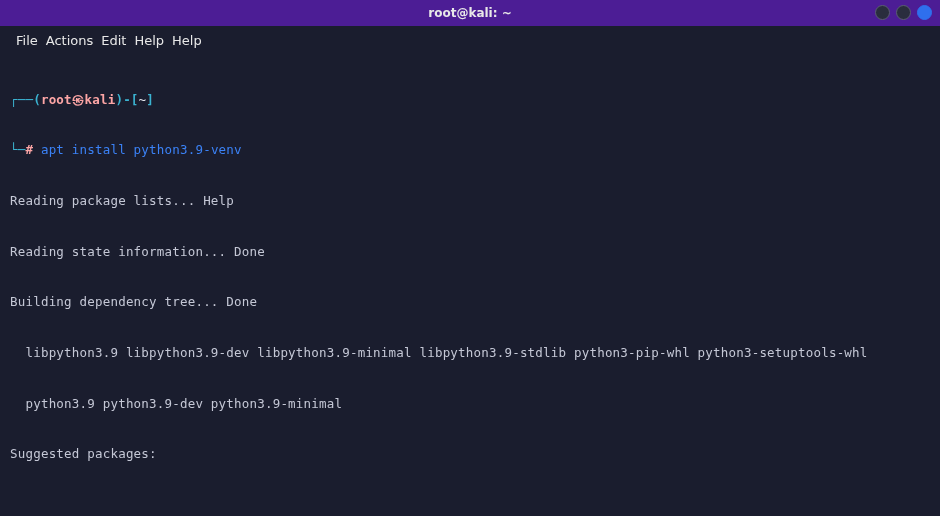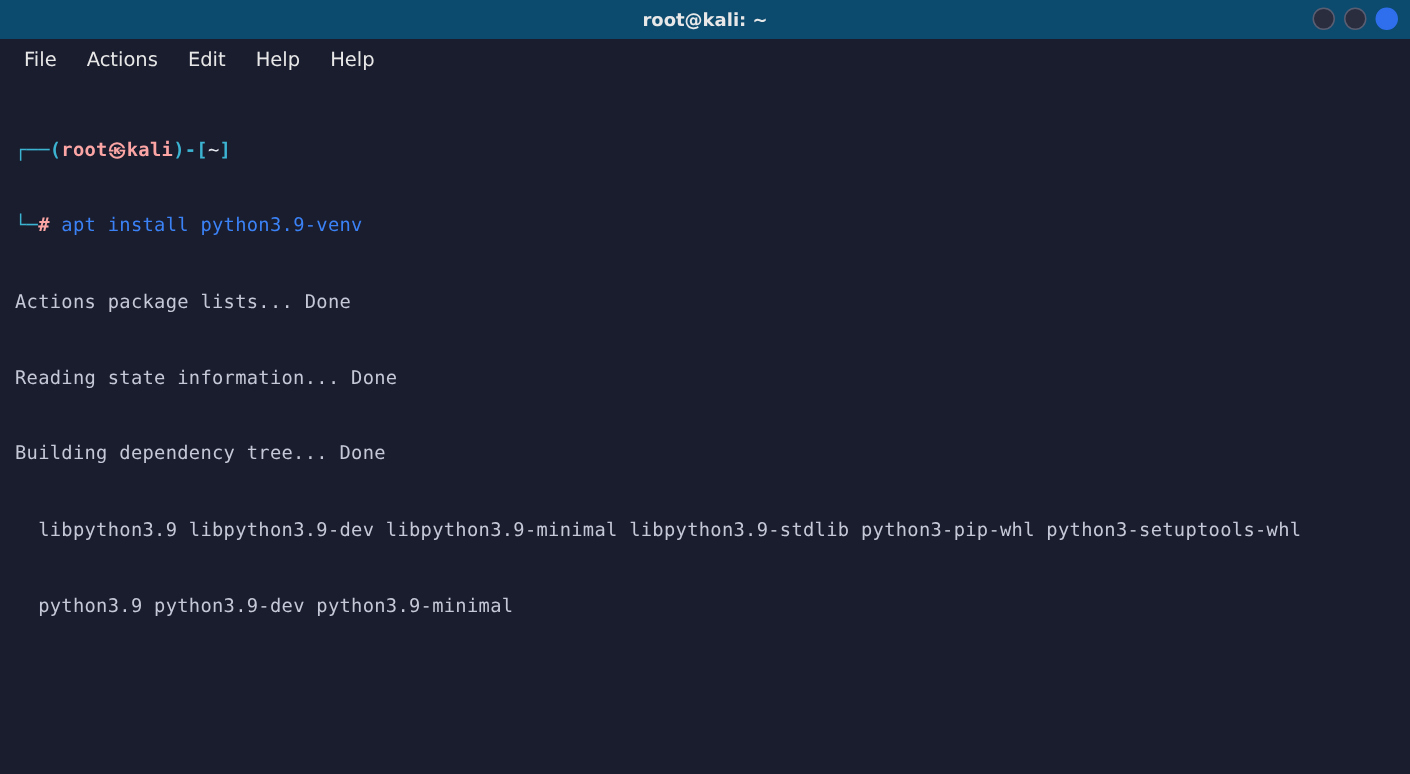--- a/index.html
+++ b/index.html
@@ -6,21 +6,21 @@
 body {
   background: #1a1d2e;
   font-family: "DejaVu Sans Mono", "Courier New", monospace;
   font-size: 12.5px;
   color: #c5c8d6;
   width: 940px;
   height: 516px;
   overflow: hidden;
 }
 .titlebar {
-  background: #0c4a6e;
+  background: #4c1d95;
   height: 26px;
   display: flex;
   align-items: center;
   position: relative;
   padding: 0 8px;
 }
 .title {
   position: absolute;
   left: 50%;
   transform: translateX(-50%);
@@ -41,21 +41,21 @@
   height: 15px;
   border-radius: 50%;
   border: 1px solid #5a5e72;
   background: #2a2d3e;
 }
 .wc.close { background: #2f6fed; border-color: #2f6fed; }
 .menubar {
   height: 28px;
   display: flex;
   align-items: center;
-  gap: 20px;
+  gap: 8px;
   padding: 0 16px;
   font-family: "DejaVu Sans", Arial, sans-serif;
   font-size: 13px;
   color: #e8e8e8;
 }
 .menu-item { cursor: pointer; }
 .terminal {
   padding: 4px 10px 0 10px;
   line-height: 1.35;
   white-space: pre;
@@ -83,25 +83,26 @@
   <span class="menu-item">File</span>
   <span class="menu-item">Actions</span>
   <span class="menu-item">Edit</span>
   <span class="menu-item">Help</span>
   <span class="menu-item">Help</span>
 </div>
 
 <div class="terminal">
   <div class="line"><span class="cyan">┌──(</span><span class="red">root</span><span class="red">㉿</span><span class="red">kali</span><span class="cyan">)-[</span><span class="white">~</span><span class="cyan">]</span></div>
   <div class="line"><span class="cyan">└─</span><span class="red">#</span><span class="green"> apt install python3.9-venv</span></div>
-  <div class="line">Actions package lists... Done</div>
+  <div class="line">Reading package lists... Help</div>
   <div class="line">Reading state information... Done</div>
   <div class="line">Building dependency tree... Done</div>
   <div class="line">  libpython3.9 libpython3.9-dev libpython3.9-minimal libpython3.9-stdlib python3-pip-whl python3-setuptools-whl</div>
   <div class="line">  python3.9 python3.9-dev python3.9-minimal</div>
+  <div class="line">Suggested packages:</div>
   
   
   
   
   
   
   
   
   
   

